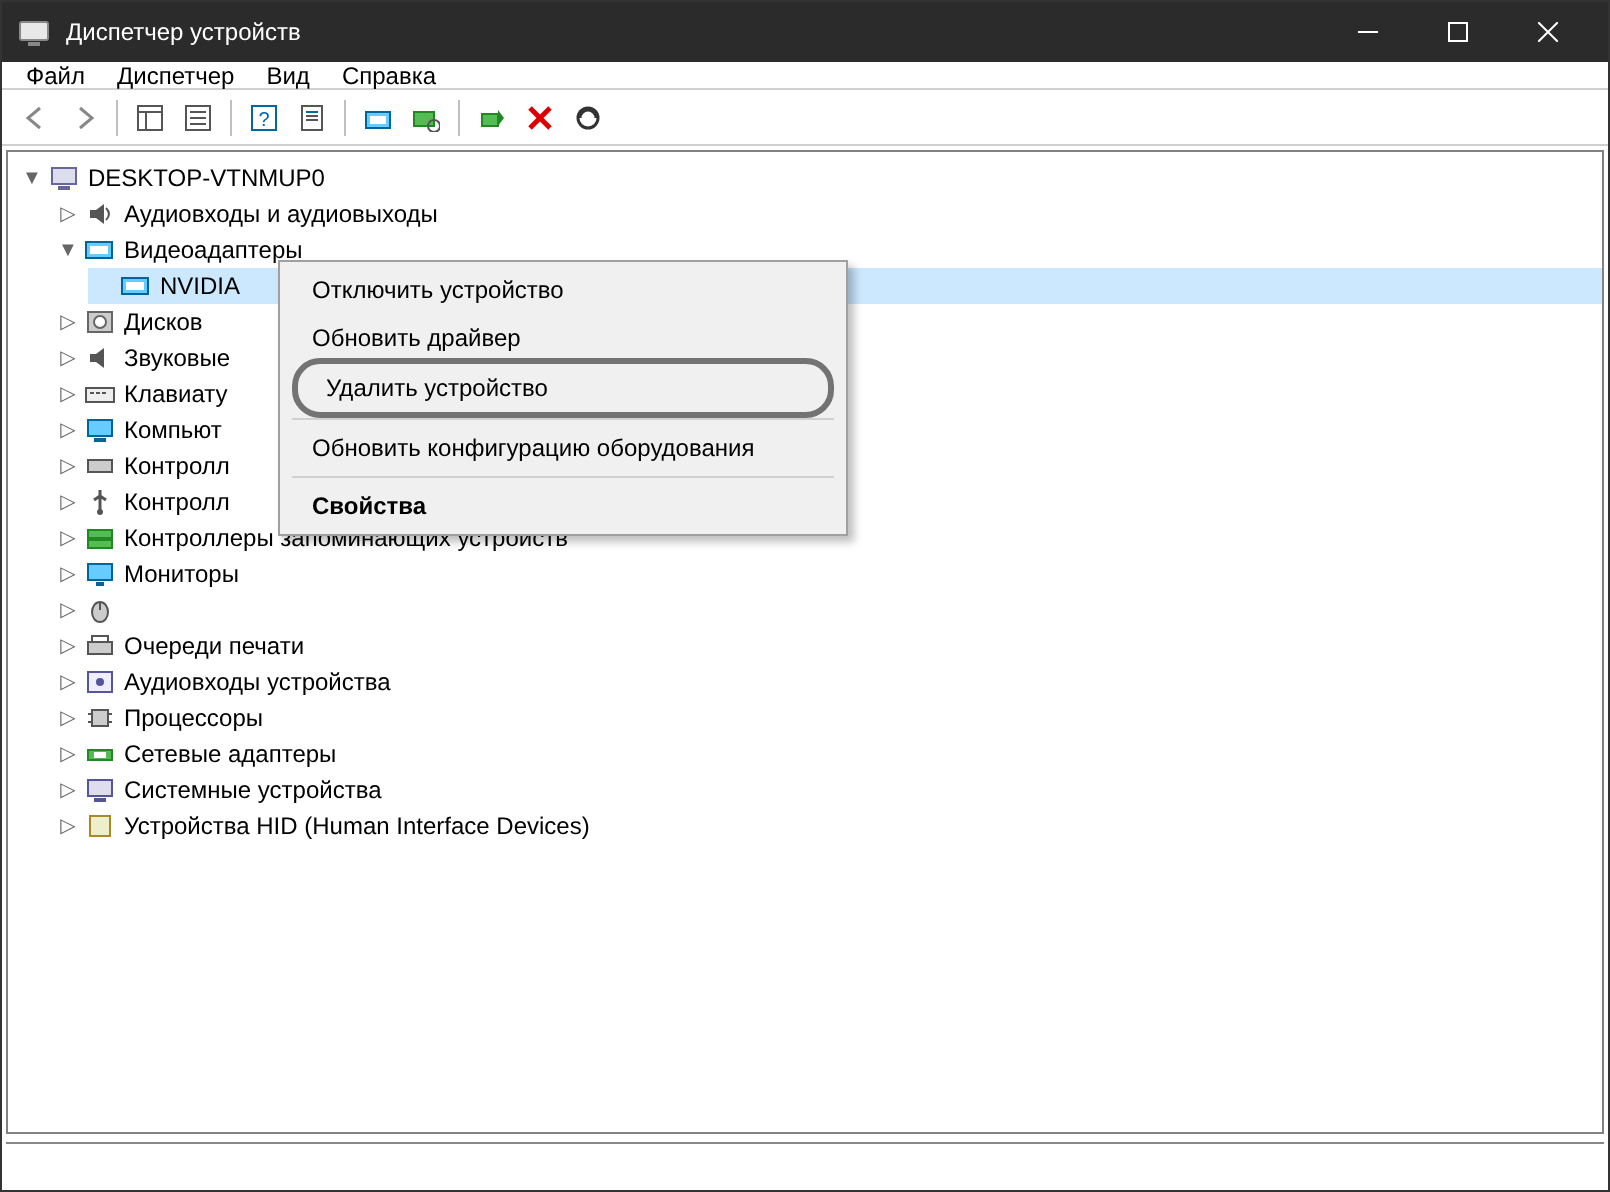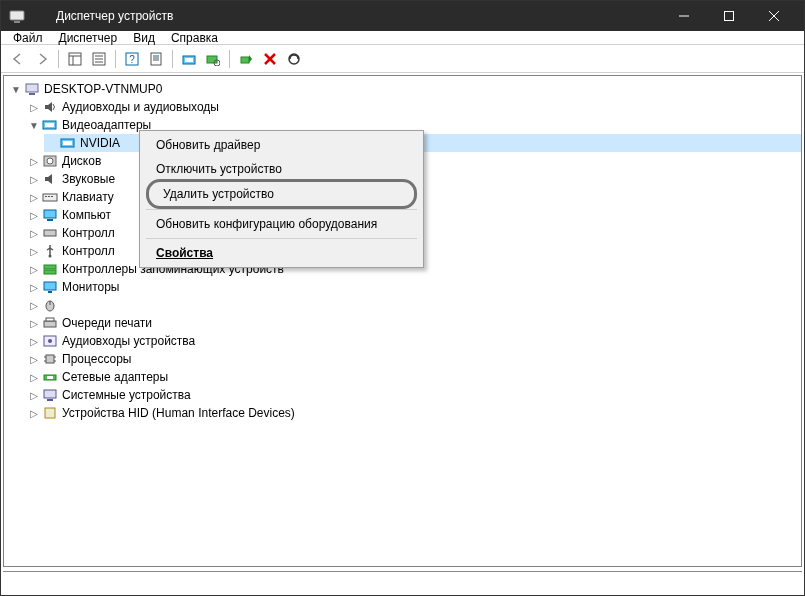--- a/index.html
+++ b/index.html
@@ -1,40 +1,40 @@
 <!DOCTYPE html>
 <html><head>
 <meta charset="utf-8">
 <style>
 * { box-sizing: border-box; margin: 0; padding: 0; }
 body { font-family: "Segoe UI", Tahoma, sans-serif; font-size: 12px; background: #5a5a5a; width: 805px; height: 596px; overflow: hidden; }
 .window { width: 805px; height: 596px; display: flex; flex-direction: column; background: #fff; border: 1px solid #333; }
 .titlebar { height: 30px; background: #2b2b2b; color: #fff; display: flex; align-items: center; padding: 0 8px; }
 .titlebar .app-icon { width: 16px; height: 16px; margin-right: 8px; display: flex; align-items: center; justify-content: center; }
-.titlebar .title { flex: 1; font-size: 12px; margin-left: 23px; }
+.titlebar .title { flex: 1; font-size: 12px; }
 .titlebar .win-controls { display: flex; height: 100%; }
 .titlebar .win-btn { width: 45px; height: 100%; display: flex; align-items: center; justify-content: center; color: #fff; }
 .menubar { height: 14px; background: #fff; border-bottom: 1px solid #d0d0d0; display: flex; align-items: center; padding: 0 4px; font-size: 12px; }
 .menubar .menu-item { padding: 2px 8px; }
 .toolbar { height: 28px; background: #fff; border-bottom: 1px solid #d0d0d0; display: flex; align-items: center; padding: 2px 6px; gap: 2px; }
 .toolbar .tool-btn { width: 22px; height: 22px; display: flex; align-items: center; justify-content: center; border: 1px solid transparent; }
 .toolbar .sep { width: 1px; height: 18px; background: #c0c0c0; margin: 0 3px; }
 .content { flex: 1; display: flex; min-height: 0; }
 .tree-pane { flex: 1; background: #fff; border: 1px solid #828282; margin: 2px; overflow: auto; position: relative; padding: 4px 0; }
 .tree ul { list-style: none; padding-left: 18px; }
 .tree > ul { padding-left: 4px; }
 .tree li { position: relative; }
 .tree .node { display: flex; align-items: center; height: 18px; padding: 0 2px; white-space: nowrap; }
 .tree .expander { width: 12px; height: 12px; display: inline-flex; align-items: center; justify-content: center; margin-right: 2px; font-size: 10px; color: #666; cursor: pointer; }
 .tree .expander.blank { visibility: hidden; }
 .tree .dev-icon { width: 16px; height: 16px; margin-right: 4px; display: inline-flex; align-items: center; justify-content: center; flex-shrink: 0; }
 .tree .node.selected { background: #cce8ff; }
 .context-menu { position: absolute; left: 135px; top: 54px; width: 285px; background: #f0f0f0; border: 1px solid #a0a0a0; box-shadow: 3px 3px 4px rgba(0,0,0,0.25); z-index: 10; padding: 2px; }
 .context-menu .cm-item { padding: 5px 14px; font-size: 12px; }
-.context-menu .cm-item.bold { font-weight: bold; text-decoration: underline; }
+.context-menu .cm-item.bold { font-weight: bold; }
 .context-menu .cm-sep { height: 1px; background: #d0d0d0; margin: 2px 4px; }
 .context-menu .cm-highlight { border: 3px solid #737373; border-radius: 14px; margin: -2px 4px; }
 .statusbar { height: 22px; background: #fff; border-top: 1px solid #888; margin: 2px; }
 svg { display: block; }
 </style>
 </head>
 <body>
 
 <div class="window">
 
@@ -383,22 +383,22 @@
                     </span>
                     <span>Устройства HID (Human Interface Devices)</span>
                   </div>
                 </li>
             </ul>
           </li>
         </ul>
       </div>
 
       <div class="context-menu">
+        <div class="cm-item">Отключить устройство</div>
         <div class="cm-item">Обновить драйвер</div>
-        <div class="cm-item">Отключить устройство</div>
         <div class="cm-highlight">
           <div class="cm-item">Удалить устройство</div>
         </div>
         <div class="cm-sep"></div>
         <div class="cm-item">Обновить конфигурацию оборудования</div>
         <div class="cm-sep"></div>
         <div class="cm-item bold">Свойства</div>
       </div>
 
     </div>

